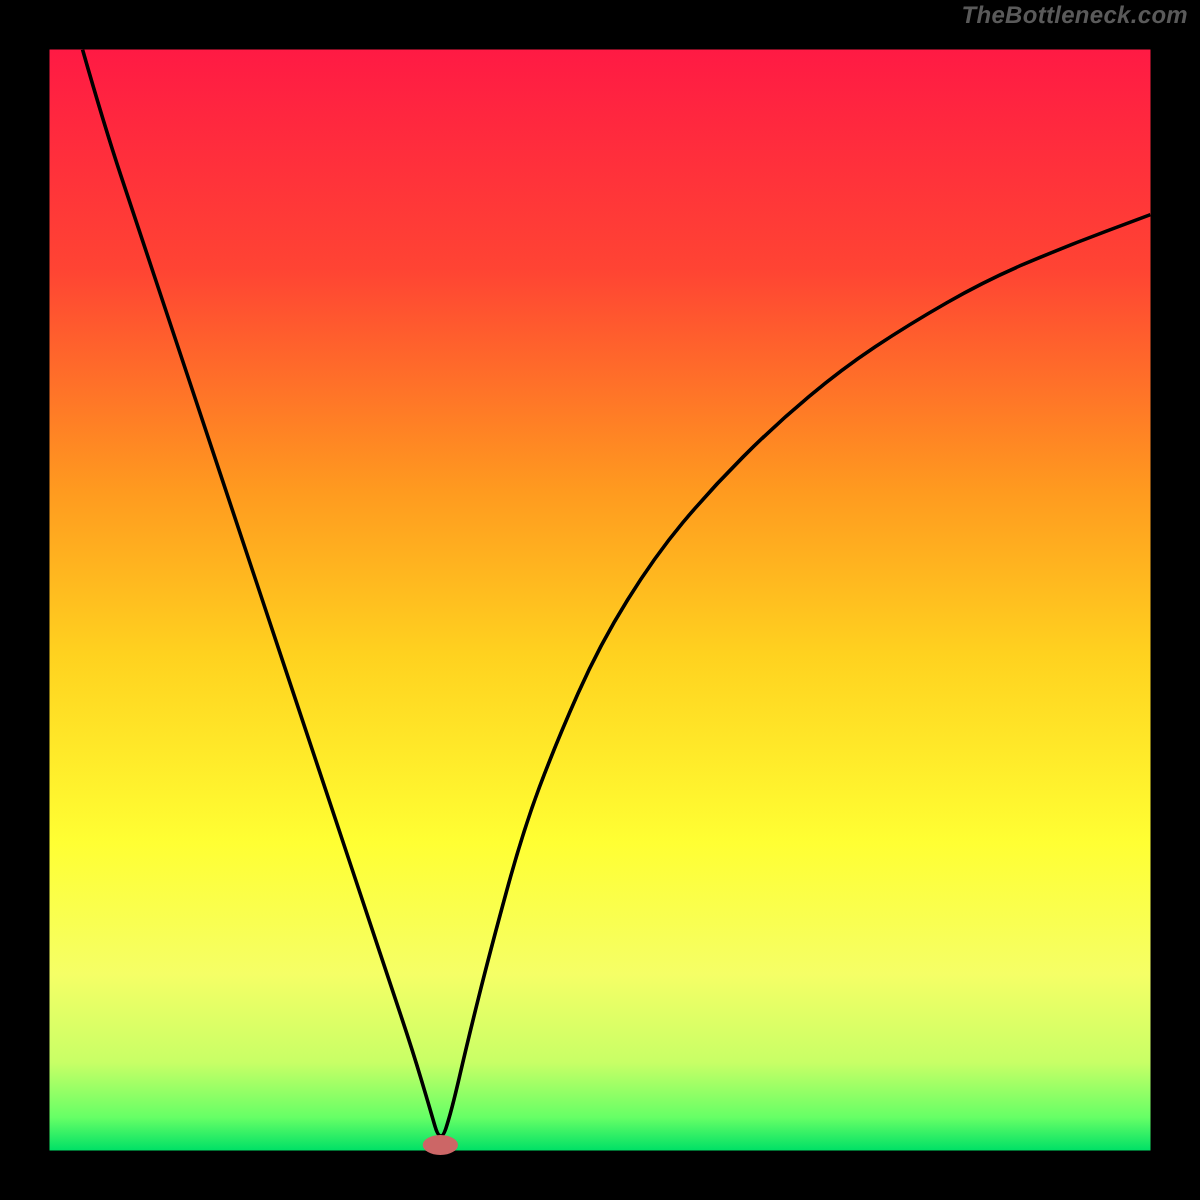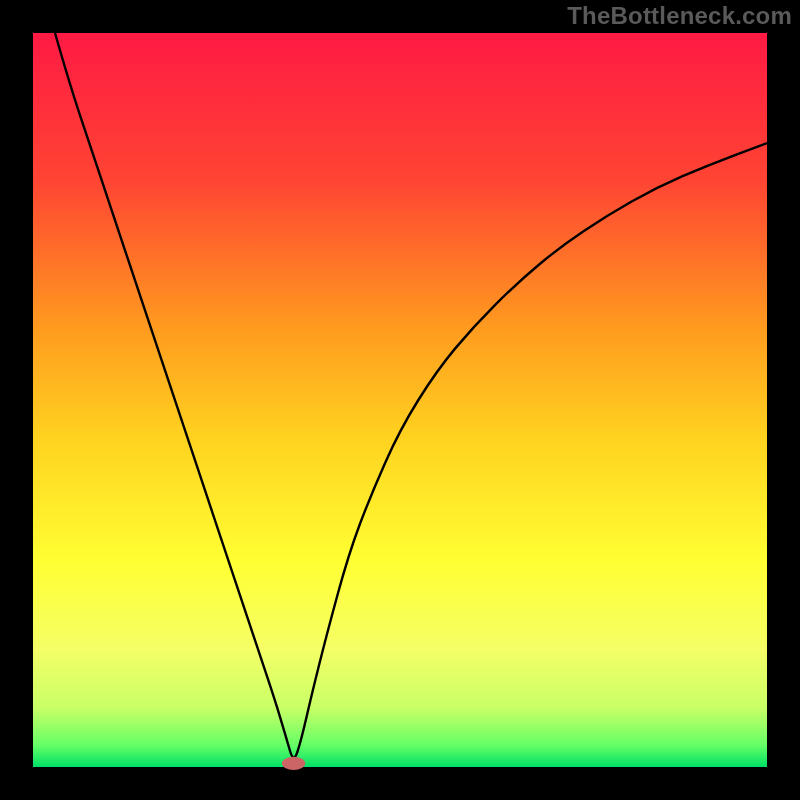--- a/index.html
+++ b/index.html
@@ -16,25 +16,26 @@
     top: 0;
     left: 0;
     width: 800px;
     height: 800px;
     background: #000000;
   }
   .watermark {
     position: absolute;
     top: 2px;
     right: 8px;
-    font-size: 24px;
+    font-size: 16px;
     font-weight: 600;
     color: #5a5a5a;
     letter-spacing: 0.2px;
     z-index: 10;
+    font-style: italic;
   }
   svg {
     position: absolute;
     top: 0;
     left: 0;
   }
 </style>
 </head>
 <body>
 

